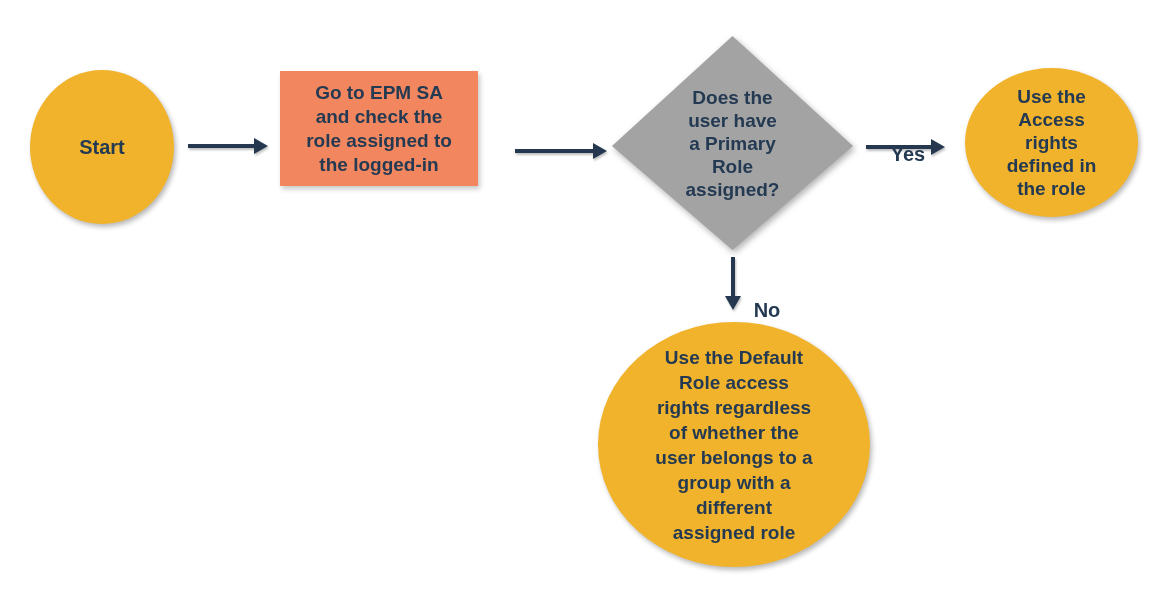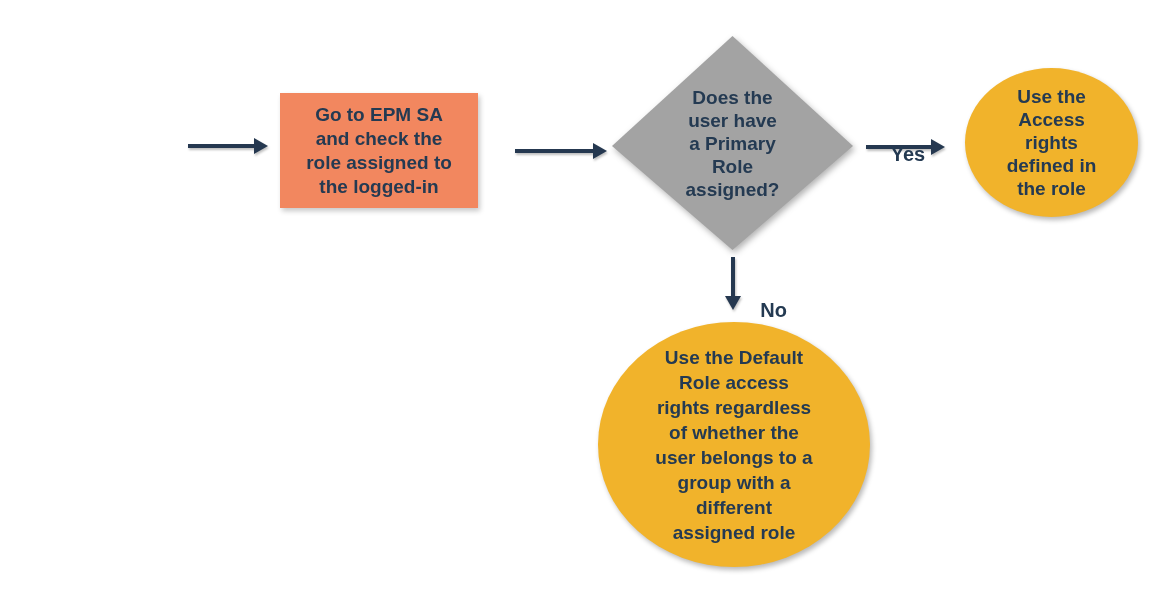--- a/index.html
+++ b/index.html
@@ -30,21 +30,21 @@
   .ellipse {
     border-radius: 50%;
     background: #F1B32B;
     box-shadow: 2px 3px 5px rgba(0,0,0,0.28);
   }
   .node-start {
     left: 30px; top: 70px; width: 144px; height: 154px;
     font-size: 20px; line-height: 24px;
   }
   .node-process {
-    left: 280px; top: 93px; width: 198px; height: 115px;
+    left: 280px; top: 71px; width: 198px; height: 115px;
     background: #F2875F;
     box-shadow: 2px 3px 5px rgba(0,0,0,0.22);
     font-size: 19px; line-height: 24px;
   }
   .diamond-wrap {
     position: absolute;
     left: 612px; top: 36px; width: 241px; height: 214px;
     filter: drop-shadow(2px 3px 3px rgba(0,0,0,0.3));
   }
   .diamond {
@@ -72,41 +72,44 @@
   .edge-label {
     position: absolute;
     color: #243A52;
     font-weight: 700;
     font-size: 20px;
     line-height: 24px;
     text-align: center;
     margin-top: 30px;
   }
   .edge-label-yes { left: 884px; top: 112px; width: 48px; }
-  .edge-label-no  { left: 747px; top: 268px; width: 40px; text-align: right; }
+  .edge-label-no  { left: 747px; top: 268px; width: 40px; text-align: center; }
 </style>
 </head>
 <body>
 
 <div class="canvas">
 
   <svg class="arrow-layer" viewBox="0 0 1156 599" xmlns="http://www.w3.org/2000/svg">
     <defs>
       <marker id="ah" markerUnits="userSpaceOnUse" markerWidth="14" markerHeight="16" refX="0" refY="8" orient="auto">
         <path d="M0,0 L14,8 L0,16 Z" fill="#253850"></path>
       </marker>
     </defs>
     <g stroke="#253850" stroke-width="4" filter="drop-shadow(1px 2px 1px rgba(0,0,0,0.25))">
       <line x1="188" y1="146" x2="254" y2="146" marker-end="url(#ah)"></line>
       <line x1="515" y1="151" x2="593" y2="151" marker-end="url(#ah)"></line>
       <line x1="866" y1="147" x2="931" y2="147" marker-end="url(#ah)"></line>
       <line x1="733" y1="257" x2="733" y2="296" marker-end="url(#ah)"></line>
     </g>
   </svg>
 
+  <div class="node ellipse node-start">
+    <span>Start</span>
+  </div>
 
   <div class="node node-process">
     <span>Go to EPM SA
 and check the
 role assigned to
 the logged-in</span>
   </div>
 
   <div class="diamond-wrap">
     <div class="diamond">

